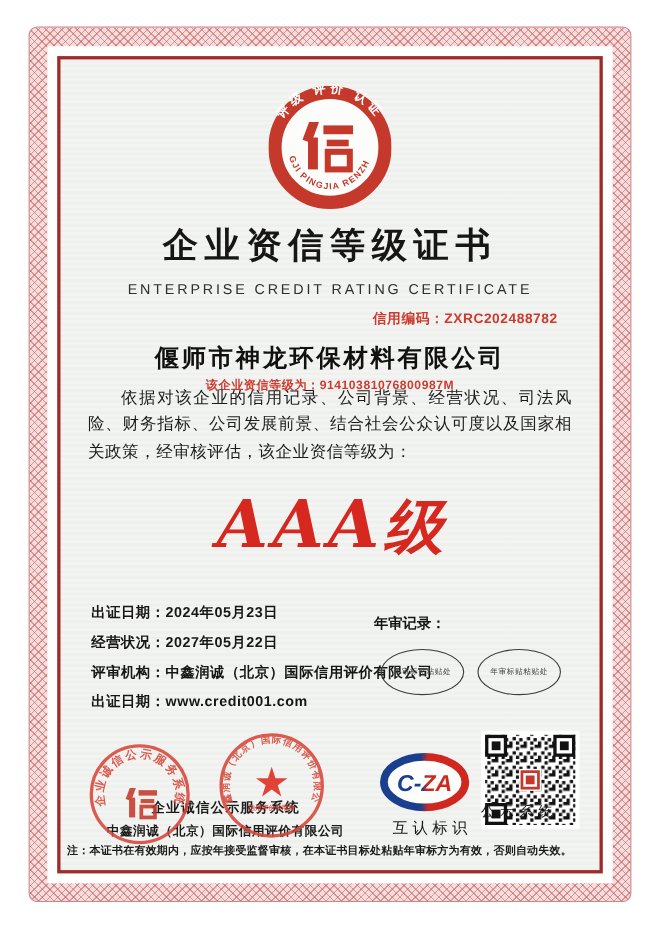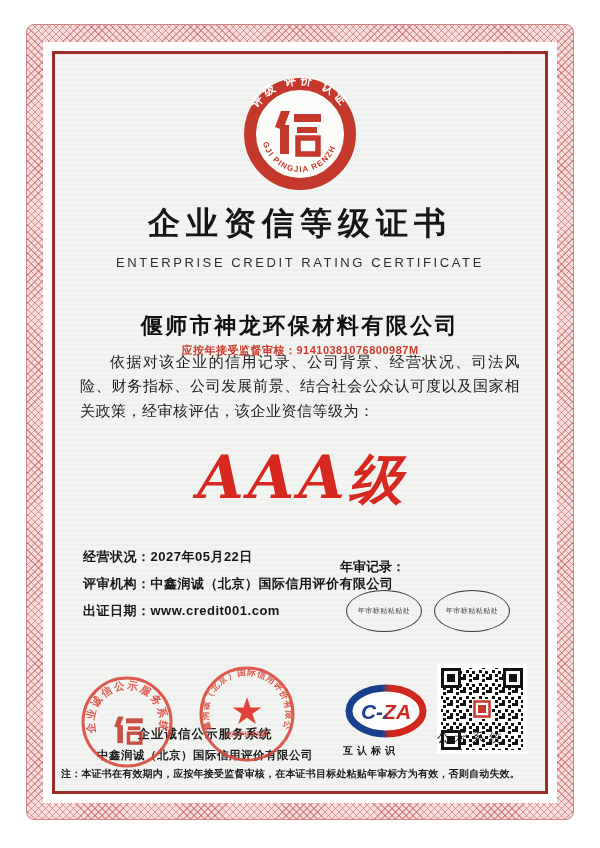--- a/index.html
+++ b/index.html
@@ -64,21 +64,21 @@
   .sticker span{font-size:7px;color:#444;letter-spacing:.5px;}
   .sticker.s1{top:536px;left:291px;}
   .sticker.s2{top:536px;left:379px;}
   .captions{top:672px;left:0;width:300px;text-align:center;color:#1c1c1c;}
   .captions .c1{font-size:12.5px;font-weight:800;letter-spacing:1px;}
   .captions .c2{font-size:11.5px;font-weight:800;letter-spacing:.5px;margin-top:5px;white-space:nowrap;}
   .seal{opacity:.88;}
   .seal-left{top:620px;left:24px;}
   .seal-right{top:610px;left:142px;}
   .czA{top:628px;left:288px;}
-  .mutual-label{top:690px;left:288px;width:86px;text-align:left;font-size:10px;font-weight:700;color:#161616;letter-spacing:4px;}
+  .mutual-label{top:690px;left:288px;width:86px;text-align:right;font-size:14px;font-weight:400;color:#161616;letter-spacing:4px;}
   .qr{top:610px;left:382px;}
   .qr-label{top:676px;left:382px;width:90px;text-align:left;font-size:12.5px;font-weight:400;color:#161616;letter-spacing:5px;}
   .footer-note{
     top:712px;left:6px;right:6px;font-size:10px;font-weight:700;color:#1b1b1b;
     letter-spacing:.2px;text-align:justify;line-height:1.5;
   }
   .topseal{top:24px;left:0;right:0;display:flex;justify-content:center;}
 </style>
 </head>
 <body>
@@ -107,29 +107,31 @@
       </text>
       <text font-size="8" font-weight="bold" fill="#c5392c" letter-spacing="1.2" text-anchor="middle">
         <textPath href="#arcPY" startOffset="50%">PINGJI PINGJIA RENZHENG</textPath>
       </text>
       <use href="#xinglyph"></use>
     </svg>
   </div>
 
   <div class="abs center-x title">企业资信等级证书</div>
   <div class="abs center-x subtitle">ENTERPRISE CREDIT RATING CERTIFICATE</div>
+  <div class="abs credit-code">信用编码：ZXRC202488782</div>
   <div class="abs center-x company">偃师市神龙环保材料有限公司</div>
-  <div class="abs center-x uscc">应按年接受监督审核：91410381076800987M</div>
+  <div class="abs center-x uscc">该企业资信等级为：91410381076800987M</div>
   <div class="abs paragraph">依据对该企业的信用记录、公司背景、经营状况、司法风险、财务指标、公司发展前景、结合社会公众认可度以及国家相关政策，经审核评估，该企业资信等级为：</div>
 
   <div class="abs center-x rating">
     <span class="lat">AAA</span><span class="cjk">级</span>
   </div>
 
   <div class="abs info-rows">
+    <div class="info-row"><span>出证日期：</span><span>2024年05月23日</span></div>
     <div class="info-row"><span>经营状况：</span><span>2027年05月22日</span></div>
     <div class="info-row"><span>评审机构：</span><span>中鑫润诚（北京）国际信用评价有限公司</span></div>
     <div class="info-row"><span>出证日期：</span><span>www.credit001.com</span></div>
   </div>
 
   <div class="abs annual-label">年审记录：</div>
   <div class="sticker s1">
     <span>年审标贴粘贴处</span>
   </div>
   <div class="sticker s2">

